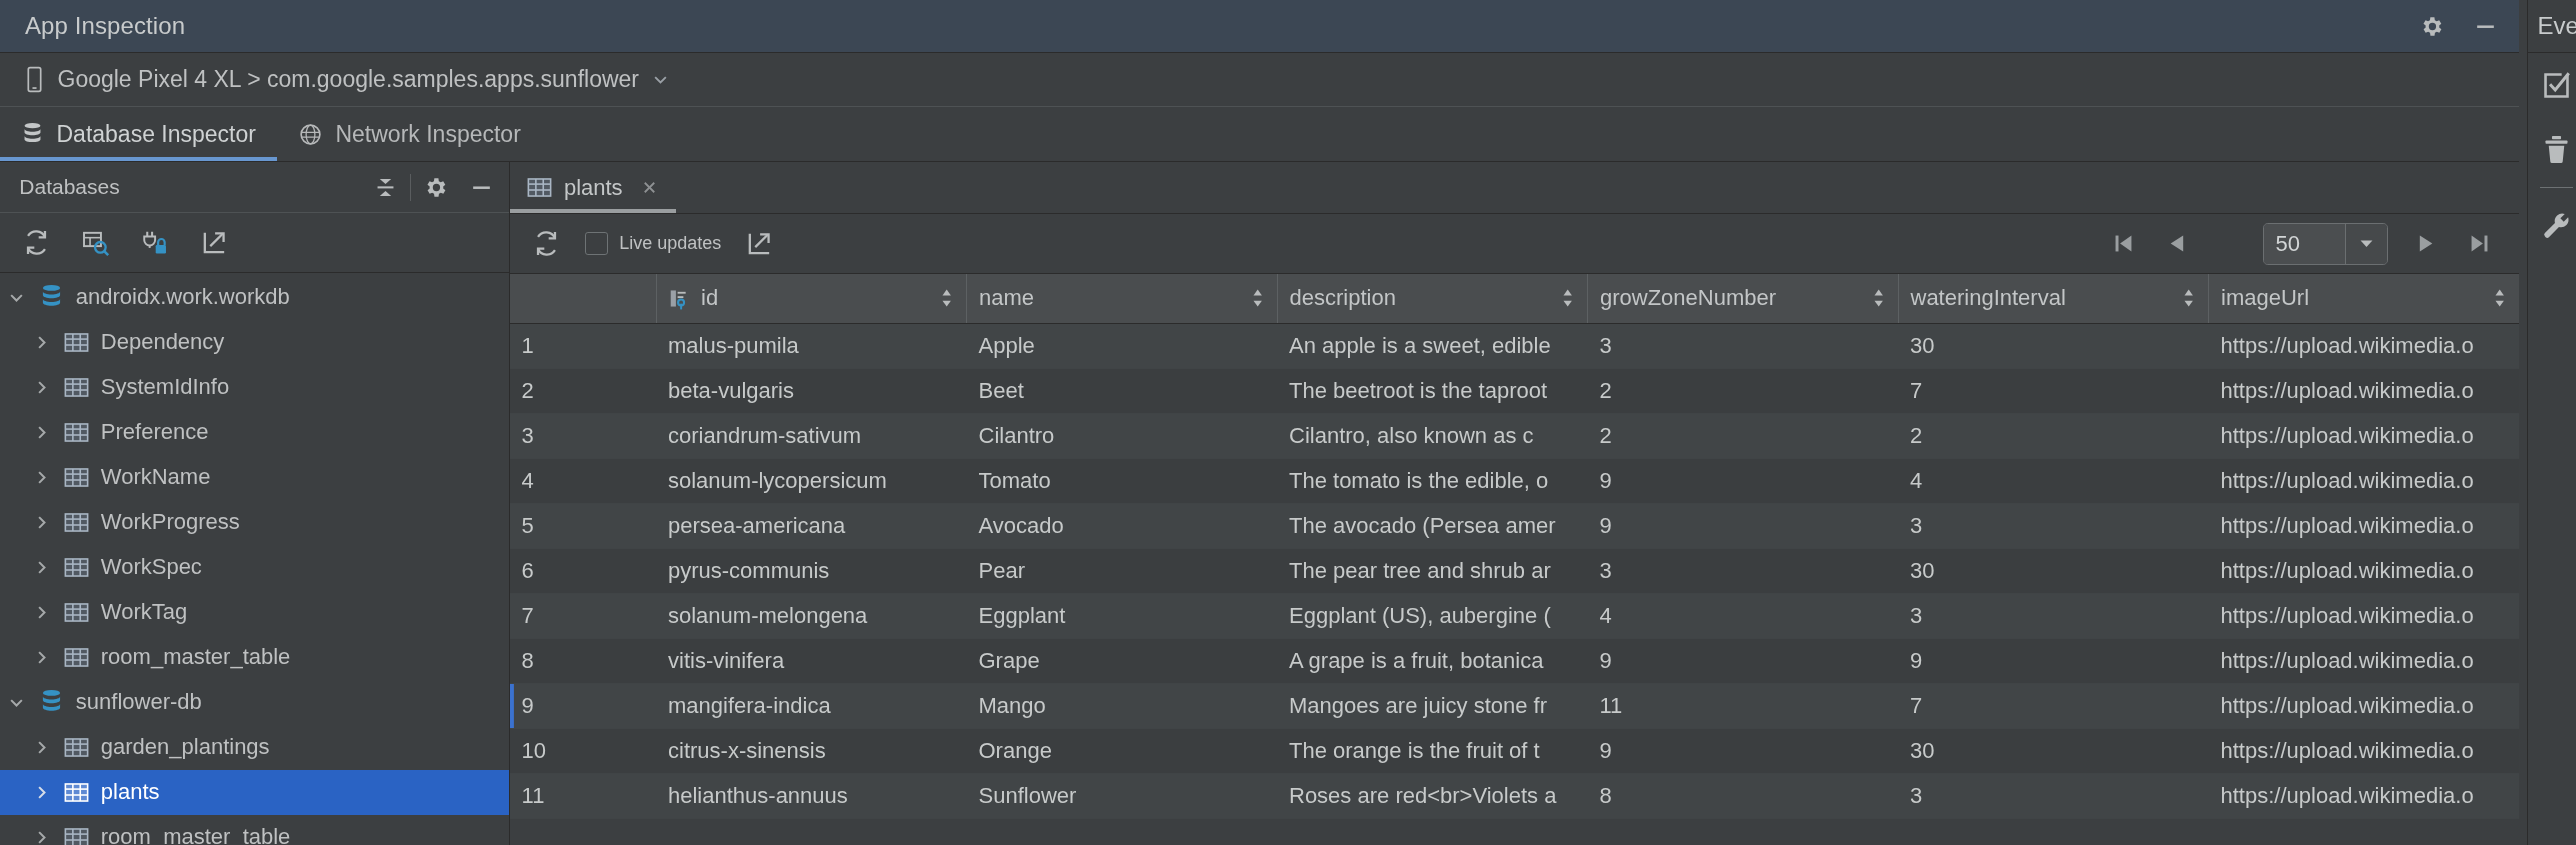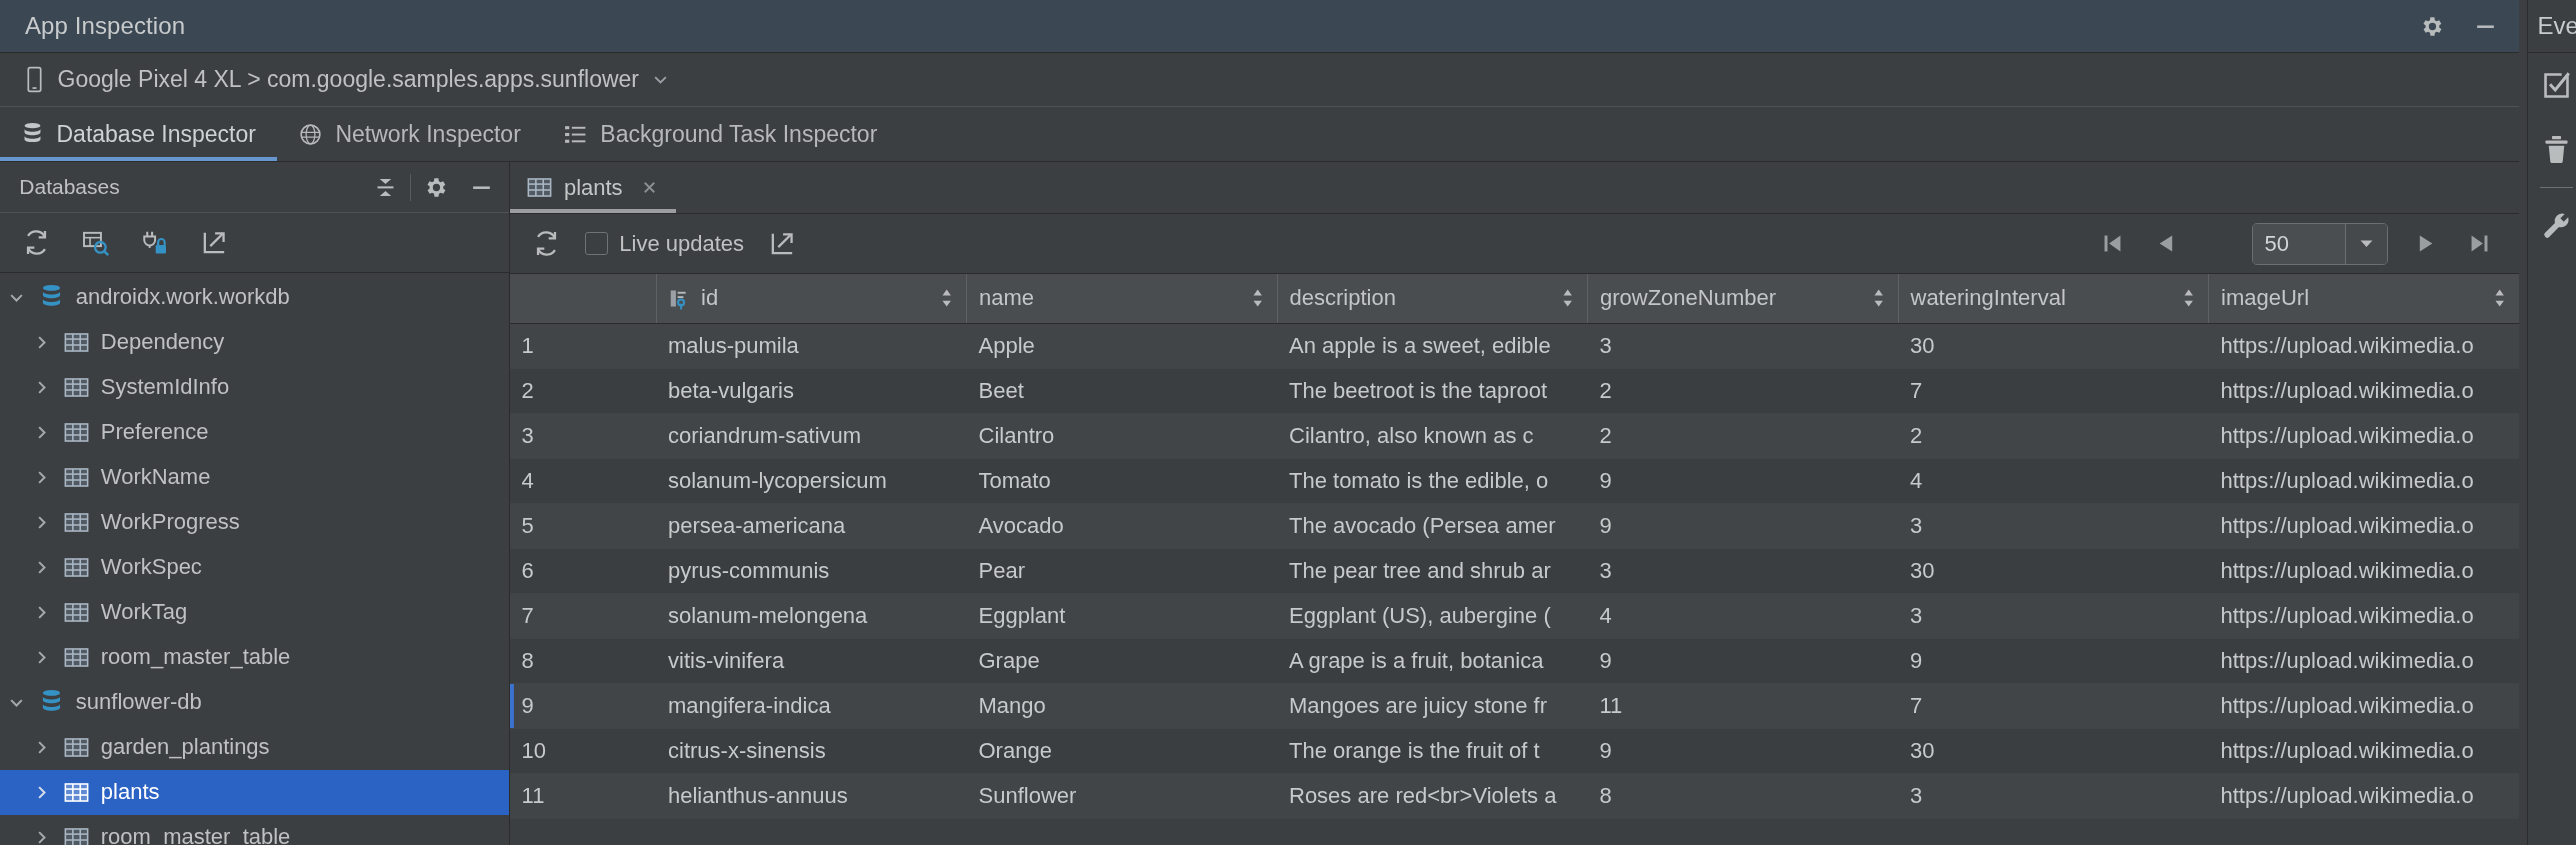--- a/index.html
+++ b/index.html
@@ -95,27 +95,27 @@
   }
   .ttab::after { content: ""; position: absolute; left: 0; right: 0; bottom: 0; height: 3.9px; background: #9a9ea0; }
   .ttab .close { color: #8e9193; font-size: 21px; margin-left: 5.8px; }
 
   .tbl-toolbar {
     height: 60px; display: flex; align-items: center; gap: 17.3px;
     padding: 0 15.4px; border-bottom: 1px solid #2b2b2b; flex: 0 0 60px;
   }
   .live-wrap { display: flex; align-items: center; gap: 11.6px; }
   .chkbox { width: 23px; height: 23px; border: 1.9px solid #6e7375; border-radius: 2.9px; background: #3c3f41; }
-  .live-label { font-size: 22px; color: #bfc1c2; }
+  .live-label { font-size: 18px; color: #bfc1c2; }
   .tbl-toolbar .sp { flex: 1; }
   .pager { display: flex; align-items: center; gap: 21px; padding-right: 7.7px; }
   .pgbtn { width: 33px; height: 33px; display: flex; align-items: center; justify-content: center; }
   .combo {
     display: flex; align-items: stretch; border: 1px solid #6b6f71; border-radius: 4.8px;
-    height: 42px; width: 136px; overflow: hidden; background: #4a4d4f; margin-left: 48px;
+    height: 42px; width: 125px; overflow: hidden; background: #4a4d4f; margin-left: 48px;
   }
   .combo-val { flex: 1; display: flex; align-items: center; padding-left: 11.6px;
                font-size: 22px; color: #d2d5d6; background: #4b4e50; }
   .combo-arrow { width: 42px; display: flex; align-items: center; justify-content: center;
                  border-left: 1px solid #6b6f71; background: #46494b; }
 
   
   .grid-wrap { flex: 1; overflow: hidden; }
   table.grid { border-collapse: collapse; table-layout: fixed; width: 2010px; }
   table.grid th {
@@ -212,33 +212,20 @@
         <span class="ico">
           <svg width="25" height="25" viewBox="0 0 24 24" fill="none" stroke="#b6b8b9" stroke-width="1.6">
             <circle cx="12" cy="12" r="9"></circle>
             <path d="M3.2 10h17.6M3.2 14.5h17.6" stroke-width="1.2"></path>
             <ellipse cx="12" cy="12" rx="4.2" ry="9" stroke-width="1.2"></ellipse>
           </svg>
         </span>
         <span>Network Inspector</span>
       </div>
 
-      <div class="itab">
-        <span class="ico">
-          <svg width="25" height="23" viewBox="0 0 24 22" fill="#b6b8b9">
-            <rect x="2" y="3" width="4" height="3"></rect>
-              <rect x="8.5" y="3.6" width="13" height="1.9"></rect>
-            <rect x="2" y="9.5" width="4" height="3"></rect>
-              <rect x="8.5" y="10.1" width="13" height="1.9"></rect>
-            <rect x="2" y="16" width="4" height="3"></rect>
-              <rect x="8.5" y="16.6" width="13" height="1.9"></rect>
-          </svg>
-        </span>
-        <span>Background Task Inspector</span>
-      </div>
     </div>
 
     <div class="body-split">
 
       <div class="dbpanel">
 
         <div class="dbpanel-head">
           <span class="dbpanel-title" style="padding-left:11.6px">Databases</span>
           <span class="sp"></span>
           <span class="ico">

